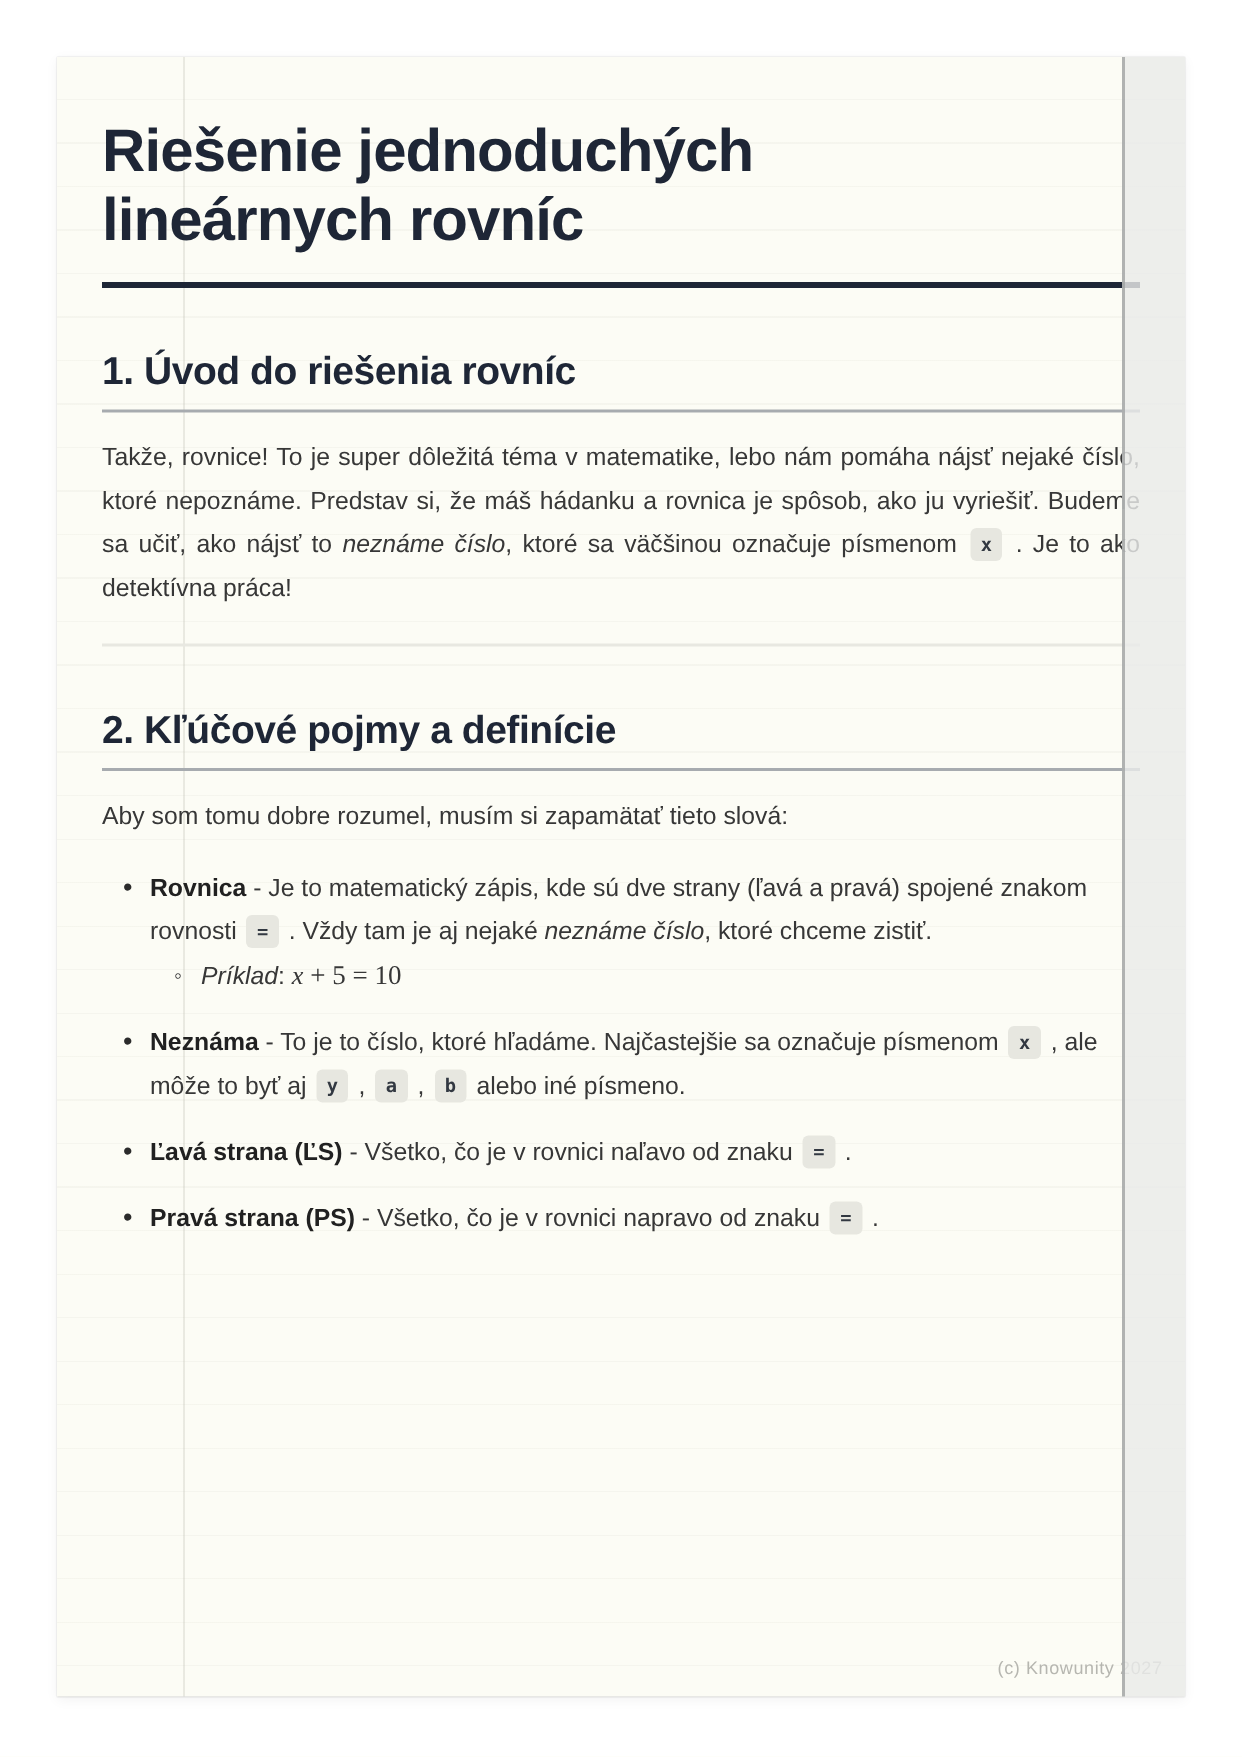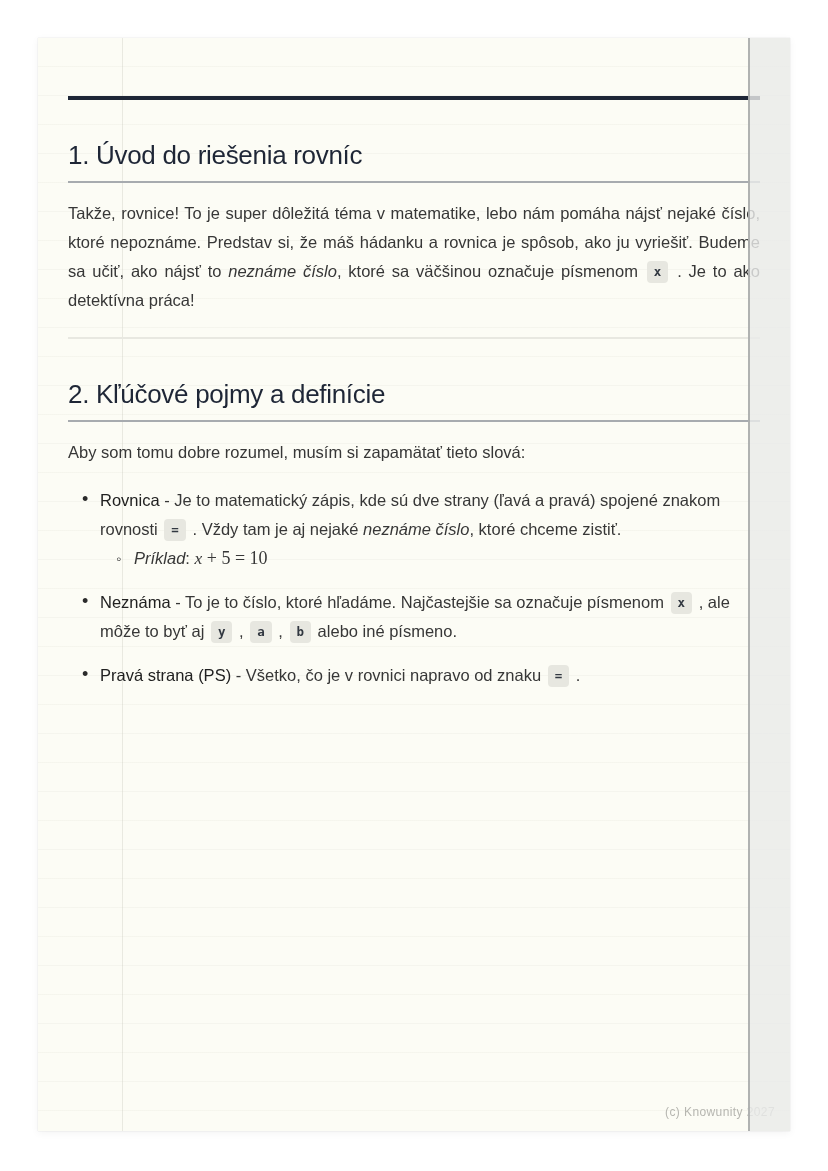--- a/index.html
+++ b/index.html
@@ -19,21 +19,21 @@
   .content { padding:40px 30px 0 30px; }
 
   .doc-title {
     margin:0; font-size:40px; line-height:46px; font-weight:700;
     color:var(--navy,#1e2636); letter-spacing:-0.6px;
   }
   .doc-title span { display:block; }
   .title-rule { height:4px; background:var(--navy,#1e2636); margin-top:18px; }
 
   .sec-heading {
-    margin:40px 0 0 0; font-size:26px; line-height:30px; font-weight:400;
+    margin:40px 0 0 0; font-size:26px; line-height:30px; font-weight:700;
     color:var(--navy,#1e2636); letter-spacing:-0.3px;
   }
   .h-rule { height:2px; background:var(--rule-gray,#a7abaf); margin-top:11px; }
 
   .body-text { font-size:16.5px; line-height:29px; color:var(--text,#373737); }
   p.intro { margin:16px 0 0 0; text-align:justify; }
   .divider { height:2px; background:var(--divider,#e8e8e1); margin-top:22px; }
   .lead { margin:16px 0 16px 0; }
 
   ul.terms { list-style:none; margin:19px 0 0 0; padding:0 0 0 14px; }
@@ -45,21 +45,21 @@
     content:"\2022"; position:absolute; left:0; top:-1px;
     color:#2b2b2b; font-size:18px;
   }
   ul.sub-list { list-style:none; margin:0; padding:0 0 0 16px; }
   ul.sub-list > li { position:relative; padding-left:18px; }
   ul.sub-list > li::before {
     content:"\25E6"; position:absolute; left:0; top:0;
     color:#3c3c3c; font-size:15px;
   }
 
-  .rt-b { font-weight:400; color:#212121; }
+  .rt-b { font-weight:700; color:#212121; }
   .rt-i { font-style:italic; }
   .badge {
     display:inline-block; background:var(--badge-bg,#e7e7e0); color:#323841;
     font-family:"DejaVu Sans Mono", monospace; font-weight:700;
     font-size:12.5px; line-height:1; padding:5px 7px 4px 7px;
     border-radius:4px; margin:0 2px; vertical-align:1px;
   }
   .rt-m  { font-family:"Liberation Serif", serif; font-size:18px; }
   .rt-mv { font-family:"Liberation Serif", serif; font-size:17.5px; font-style:italic; }
 
@@ -72,39 +72,44 @@
     background:rgba(233,234,233,0.82);
     border-left:2px solid rgba(160,162,162,0.80);
   }
 </style>
 </head>
 <body style="--navy: #1e2636; --text: #373737; --page-bg: #fcfcf5; --rule-gray: #a7abaf; --divider: #e8e8e1; --badge-bg: #e7e7e0; --footer: #b6b6b0;">
 
 <div class="page">
   <div class="content">
 
+    <h1 class="doc-title">
+      <span>Riešenie jednoduchých</span>
+      <span>lineárnych rovníc</span>
+    </h1>
     <div class="title-rule"></div>
 
     <div>
       <h2 class="sec-heading">1. Úvod do riešenia rovníc</h2>
       <div class="h-rule"></div>
       <p class="intro body-text">Takže, rovnice! To je super dôležitá téma v matematike, lebo nám pomáha nájsť nejaké číslo, ktoré nepoznáme. Predstav si, že máš hádanku a rovnica je spôsob, ako ju vyriešiť. Budeme sa učiť, ako nájsť to <span class="rt-i">neznáme číslo</span>, ktoré sa väčšinou označuje písmenom <span class="badge">x</span> . Je to ako detektívna práca!</p>
     </div>
 
     <div class="divider"></div>
 
     <div>
       <h2 class="sec-heading">2. Kľúčové pojmy a definície</h2>
       <div class="h-rule"></div>
       <p class="lead body-text">Aby som tomu dobre rozumel, musím si zapamätať tieto slová:</p>
       <ul class="terms">
           <li><span class="rt-b">Rovnica</span> - Je to matematický zápis, kde sú dve strany (ľavá a pravá) spojené znakom rovnosti <span class="badge">=</span> . Vždy tam je aj nejaké <span class="rt-i">neznáme číslo</span>, ktoré chceme zistiť.<ul class="sub-list">
               <li><span class="rt-i">Príklad</span>: <span class="rt-mv">x</span><span class="rt-m"> + 5 = 10</span></li>
             </ul></li>
           <li><span class="rt-b">Neznáma</span> - To je to číslo, ktoré hľadáme. Najčastejšie sa označuje písmenom <span class="badge">x</span> , ale môže to byť aj <span class="badge">y</span> , <span class="badge">a</span> , <span class="badge">b</span> alebo iné písmeno.</li>
+          <li><span class="rt-b">Ľavá strana (ĽS)</span> - Všetko, čo je v rovnici naľavo od znaku <span class="badge">=</span> .</li>
           <li><span class="rt-b">Pravá strana (PS)</span> - Všetko, čo je v rovnici napravo od znaku <span class="badge">=</span> .</li>
         </ul>
     </div>
 
   </div>
 
   <div class="footer">(c) Knowunity 2027</div>
   <div class="scroll-strip"></div>
 </div>
 

